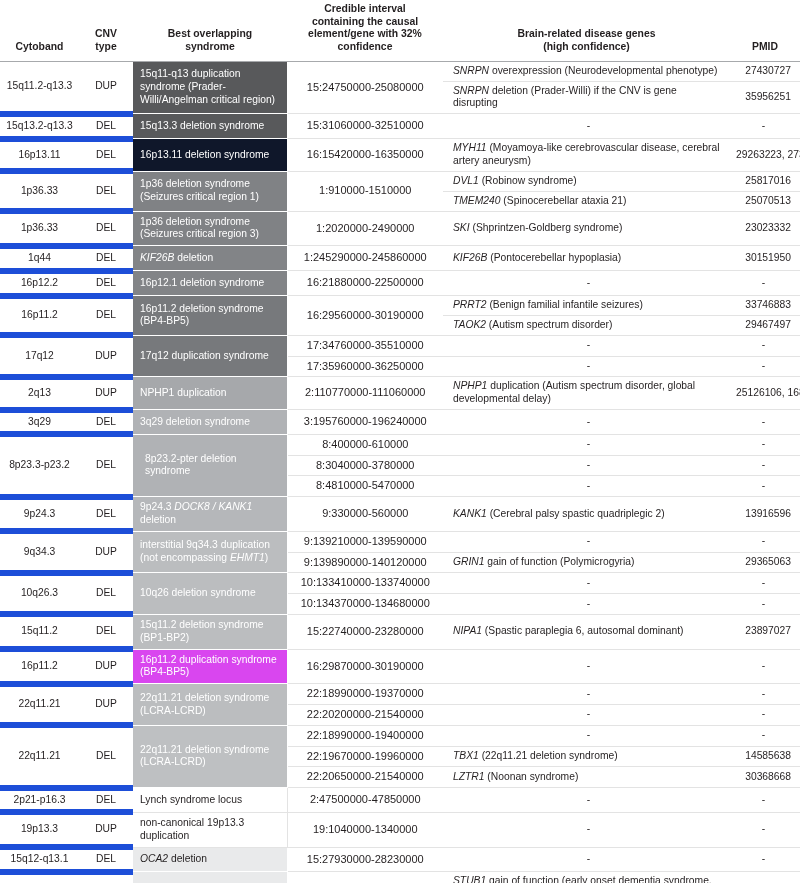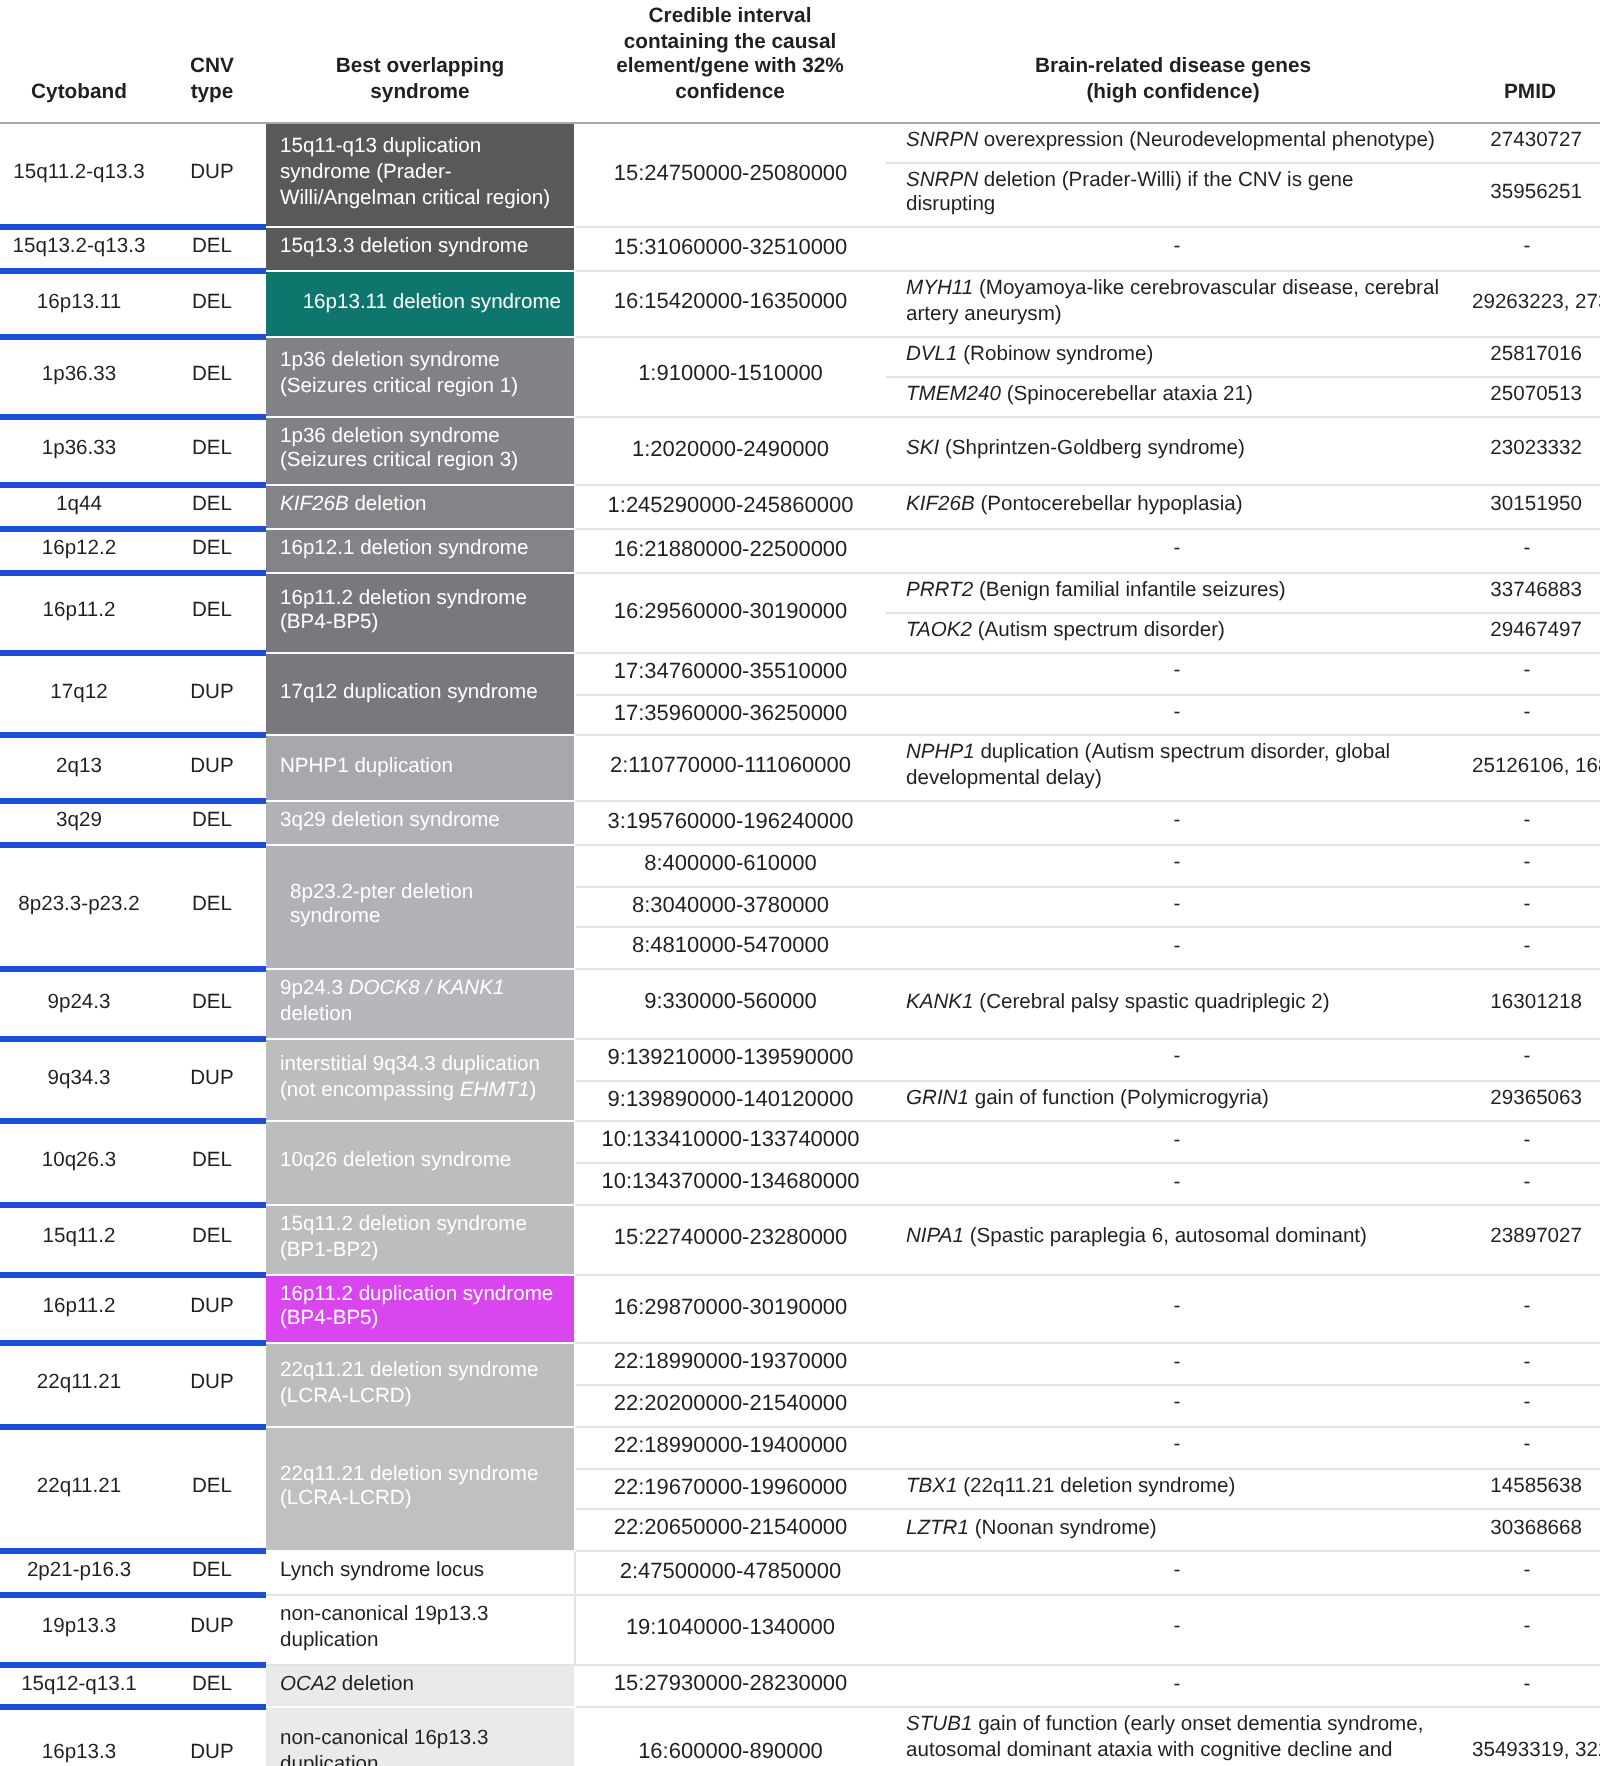--- a/index.html
+++ b/index.html
@@ -48,21 +48,21 @@
 
   
   tbody td {
     vertical-align: middle;
     padding: 3px 6px;
     border-bottom: 1px solid #e3e3e3;
     background: #ffffff;
   }
   td.cyto, td.type {
     text-align: center;
-    border-bottom: 3px solid #1d4ed8;
+    border-bottom: 6px solid #1d4ed8;
   }
   td.interval {
     text-align: center;
     white-space: nowrap;
     font-size: 11px;
   }
   td.gene {
     text-align: left;
     padding-left: 10px;
     padding-right: 6px;
@@ -142,21 +142,21 @@
           <td class="cyto" rowspan="1">15q13.2-q13.3</td>
           <td class="type" rowspan="1">DEL</td>
           <td class="synd light-text" rowspan="1" style="background: rgb(88, 89, 91);">15q13.3 deletion syndrome</td>
           <td class="interval">15:31060000-32510000</td>
           <td class="gene dash">-</td>
           <td class="pmid dash">-</td>
         </tr>
         <tr>
           <td class="cyto" rowspan="1">16p13.11</td>
           <td class="type" rowspan="1">DEL</td>
-          <td class="synd light-text" rowspan="1" style="background: #0f766e; text-align: right;">16p13.11 deletion syndrome</td>
+          <td class="synd light-text" rowspan="1" style="background: #0f172a;">16p13.11 deletion syndrome</td>
           <td class="interval">16:15420000-16350000</td>
           <td class="gene"><i>MYH11</i> (Moyamoya-like cerebrovascular disease, cerebral artery aneurysm)</td>
           <td class="pmid">29263223, 27367753</td>
         </tr>
         <tr>
           <td class="cyto" rowspan="2">1p36.33</td>
           <td class="type" rowspan="2">DEL</td>
           <td class="synd light-text" rowspan="2" style="background: rgb(128, 130, 133);">1p36 deletion syndrome (Seizures critical region 1)</td>
           <td class="interval" rowspan="2">1:910000-1510000</td>
           <td class="gene"><i>DVL1</i> (Robinow syndrome)</td>
@@ -248,21 +248,21 @@
           <td class="interval">8:4810000-5470000</td>
           <td class="gene dash">-</td>
           <td class="pmid dash">-</td>
         </tr>
         <tr>
           <td class="cyto" rowspan="1">9p24.3</td>
           <td class="type" rowspan="1">DEL</td>
           <td class="synd light-text" rowspan="1" style="background: rgb(181, 183, 186);">9p24.3 <i>DOCK8 / KANK1</i> deletion</td>
           <td class="interval">9:330000-560000</td>
           <td class="gene"><i>KANK1</i> (Cerebral palsy spastic quadriplegic 2)</td>
-          <td class="pmid">16301218</td>
+          <td class="pmid">13916596</td>
         </tr>
         <tr>
           <td class="cyto" rowspan="2">9q34.3</td>
           <td class="type" rowspan="2">DUP</td>
           <td class="synd light-text" rowspan="2" style="background: rgb(187, 189, 191);">interstitial 9q34.3 duplication (not encompassing <i>EHMT1</i>)</td>
           <td class="interval">9:139210000-139590000</td>
           <td class="gene dash">-</td>
           <td class="pmid dash">-</td>
         </tr>
         <tr>

